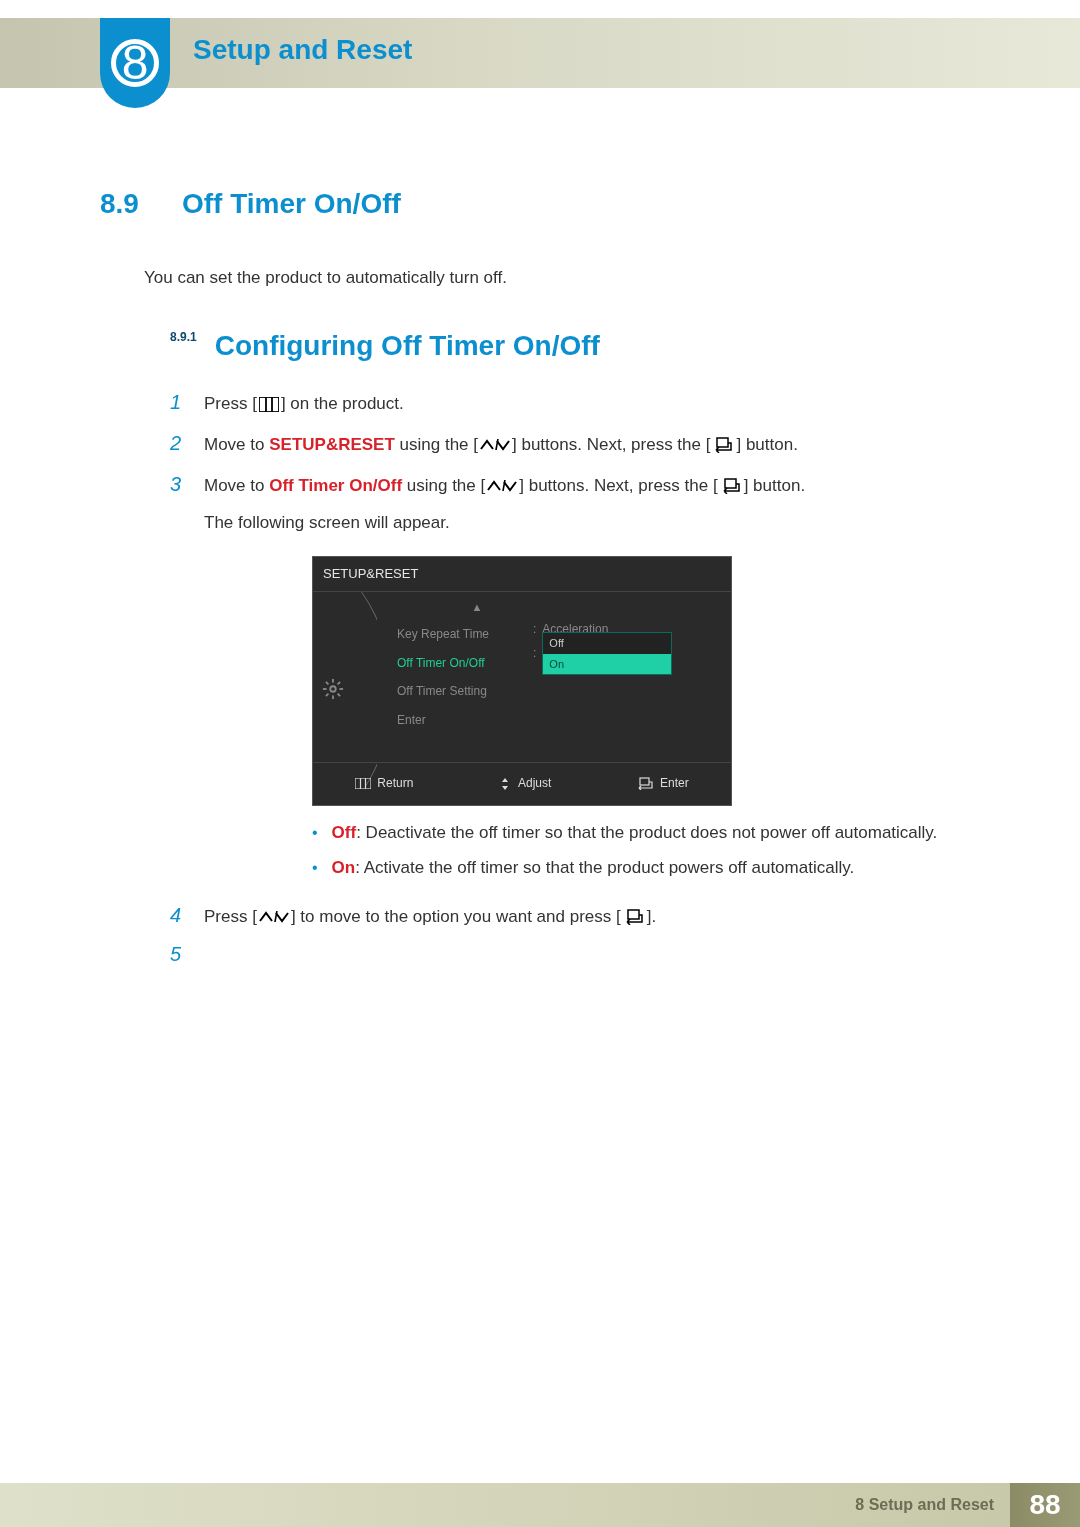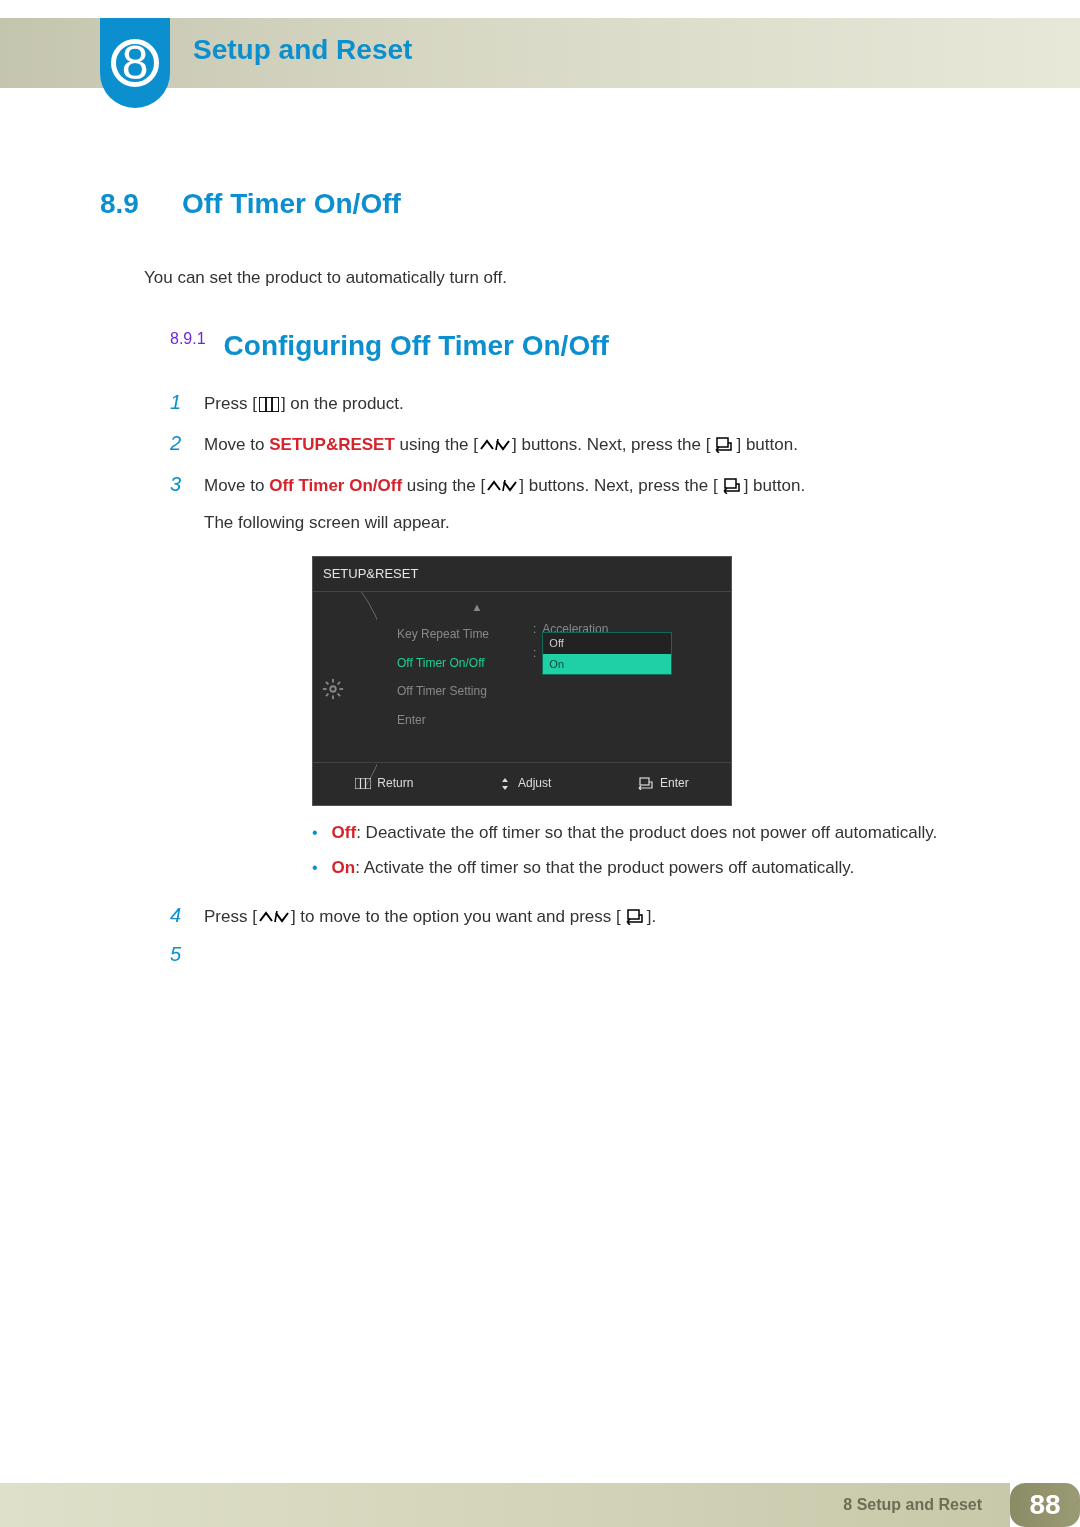--- a/index.html
+++ b/index.html
@@ -79,23 +79,23 @@
     color: #333;
     margin-bottom: 42px;
   }
   .subsection-row {
     display: flex;
     gap: 18px;
     margin-left: 70px;
     margin-bottom: 28px;
   }
   .subsection-num {
-    color: #6d28d9;
-    font-size: 16px;
-    font-weight: normal;
+    color: #0c4a6e;
+    font-size: 12px;
+    font-weight: bold;
   }
   .subsection-title {
     color: #0b8fcf;
     font-size: 28px;
     font-weight: bold;
   }
   .steps {
     margin-left: 70px;
   }
   .step {
@@ -266,35 +266,34 @@
     height: 44px;
     display: flex;
     align-items: stretch;
   }
   .footer-left {
     flex: 1;
     background: linear-gradient(to right, #dfe0c9, #c8c9aa);
     display: flex;
     align-items: center;
     justify-content: flex-end;
-    padding-right: 28px;
+    padding-right: 16px;
     color: #6d6d55;
     font-size: 16px;
     font-weight: bold;
   }
   .footer-right {
     width: 70px;
     background: linear-gradient(to right, #8b8c65, #9a9b74);
     display: flex;
     align-items: center;
     justify-content: center;
     color: #fff;
     font-size: 28px;
     font-weight: bold;
-    border-radius: 15px;
   }
 </style>
 </head>
 <body>
 
 <div class="top-bar"></div>
 <div class="chapter-badge">
   <div class="chapter-badge-inner">8</div>
 </div>
 <div class="chapter-title">Setup and Reset</div>

